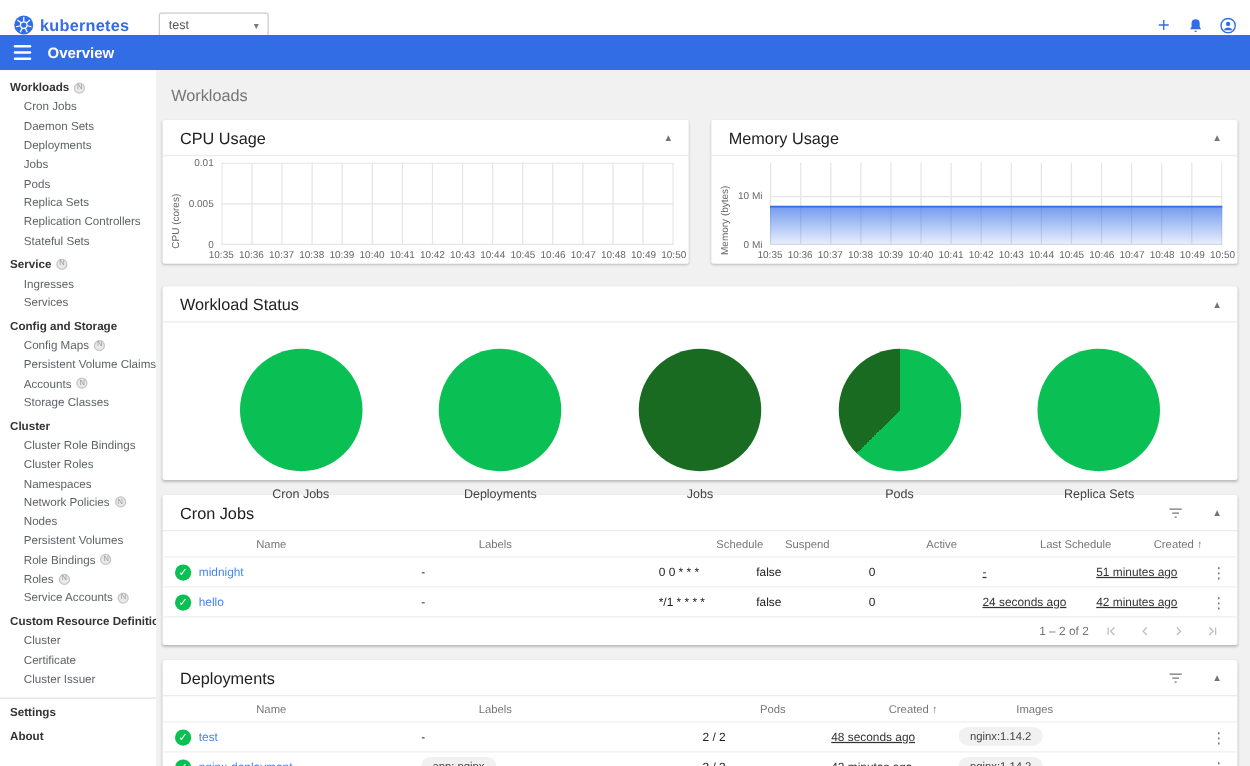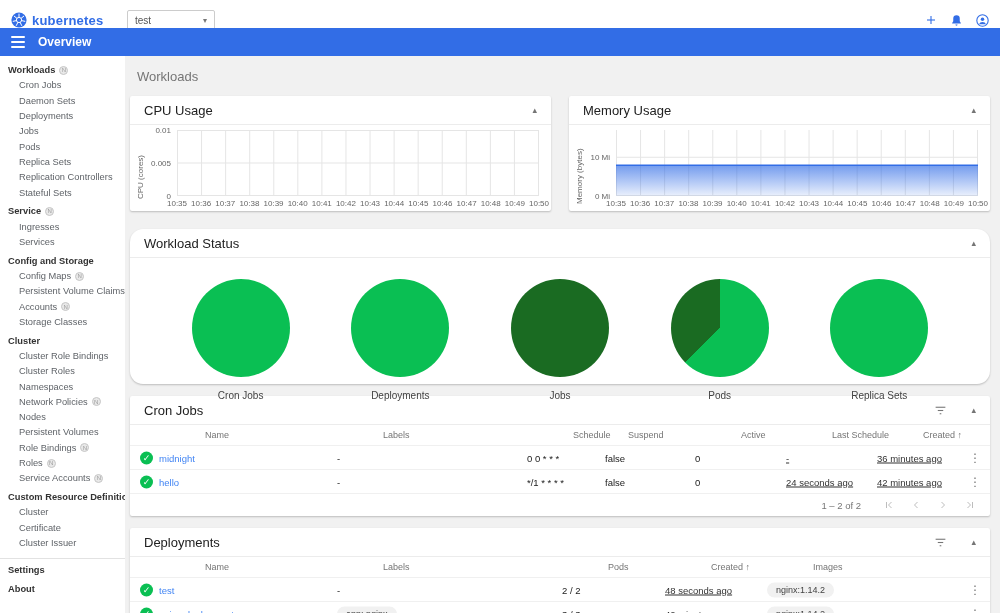--- a/index.html
+++ b/index.html
@@ -48,39 +48,39 @@
   .ylabel { writing-mode:vertical-rl; transform:rotate(180deg); font-size:8px; color:#666; display:flex; align-items:center; justify-content:center; padding-bottom:14px; }
   .chart-grid { flex:1; display:grid; grid-template-columns:32px 1fr; grid-template-rows:1fr 13px; }
   .yticks { position:relative; }
   .ytick { position:absolute; right:6px; transform:translateY(-50%); font-size:8px; color:#666; white-space:nowrap; }
   .plot { position:relative; }
   .plot svg { position:absolute; inset:0; }
   .xticks { grid-column:2; position:relative; }
   .xtick { position:absolute; top:3px; transform:translateX(-50%); font-size:8px; color:#666; white-space:nowrap; }
 
   
-  .status-card { margin-top:18px; height:155px;border-radius:13px; }
+  .status-card { margin-top:18px; height:155px; }
   .pies-row { display:flex; justify-content:space-evenly; padding-top:21px; }
   .pie-wrap { display:flex; flex-direction:column; align-items:center; }
   .pie { width:98px; height:98px; border-radius:50%; }
   .pie-label { margin-top:13px; font-size:10px; color:#424242; text-align:center; }
 
   
   .table-card { margin-top:12px; }
   .thead { position:relative; height:21px; border-bottom:1px solid #f0f0f0; }
   .thead .cell { font-size:9px; color:#757575;padding-left:46px; }
   .trow { position:relative; height:24px; border-bottom:1px solid #f0f0f0; }
   .cell { position:absolute; top:50%; transform:translateY(-50%); white-space:nowrap; font-size:9.5px; color:#212121; }
   .link { color:#4285f4; cursor:pointer; }
   .underline { text-decoration:underline; color:#333; cursor:default; }
   .chip { background:#f1f1f1; border-radius:9px; padding:2.5px 9px; font-size:9px; color:#424242; }
   .status-ok { left:10px; width:13px; height:13px; border-radius:50%; background:#0abf53; color:#fff; font-size:9px; display:flex; align-items:center; justify-content:center; }
   .kebab { left:835px; color:#757575; font-size:12px; cursor:pointer; padding:0 4px; }
   .sort-arrow { color:#757575; font-size:9px; }
-  .pagination { height:22px; display:flex; align-items:center; justify-content:flex-end; gap:22px; padding-right:14px; font-size:9.5px; color:#757575; }
+  .pagination { height:22px; display:flex; align-items:center; justify-content:flex-end; gap:12px; padding-right:14px; font-size:9.5px; color:#757575; }
   .pager { display:flex; align-items:center; gap:15px; }
   .pager-btn { width:12px; height:12px; cursor:pointer; display:flex; align-items:center; justify-content:center; }
 </style>
 </head>
 <body>
 
 <div class="topbar">
   <div class="logo">
     <svg width="16" height="16" viewBox="0 0 16 16">
       <circle cx="8" cy="8" r="7.6" fill="#326de6"></circle>
@@ -433,21 +433,21 @@
       </div>
     <div id="cron-rows">
         <div class="trow">
           <span class="cell status-ok">✓</span>
           <span class="cell link" style="left: 29px;">midnight</span>
           <span class="cell" style="left: 207px;">-</span>
           <span class="cell" style="left: 397px;">0 0 * * *</span>
           <span class="cell" style="left: 475px;">false</span>
           <span class="cell" style="left: 565px;">0</span>
           <span class="cell underline" style="left: 656px;">-</span>
-          <span class="cell underline" style="left: 747px;">36 minutes ago</span>
+          <span class="cell underline" style="left: 747px;">51 minutes ago</span>
           <span class="cell kebab">⋮</span>
         </div>
         <div class="trow">
           <span class="cell status-ok">✓</span>
           <span class="cell link" style="left: 29px;">hello</span>
           <span class="cell" style="left: 207px;">-</span>
           <span class="cell" style="left: 397px;">*/1 * * * *</span>
           <span class="cell" style="left: 475px;">false</span>
           <span class="cell" style="left: 565px;">0</span>
           <span class="cell underline" style="left: 656px;">24 seconds ago</span>

